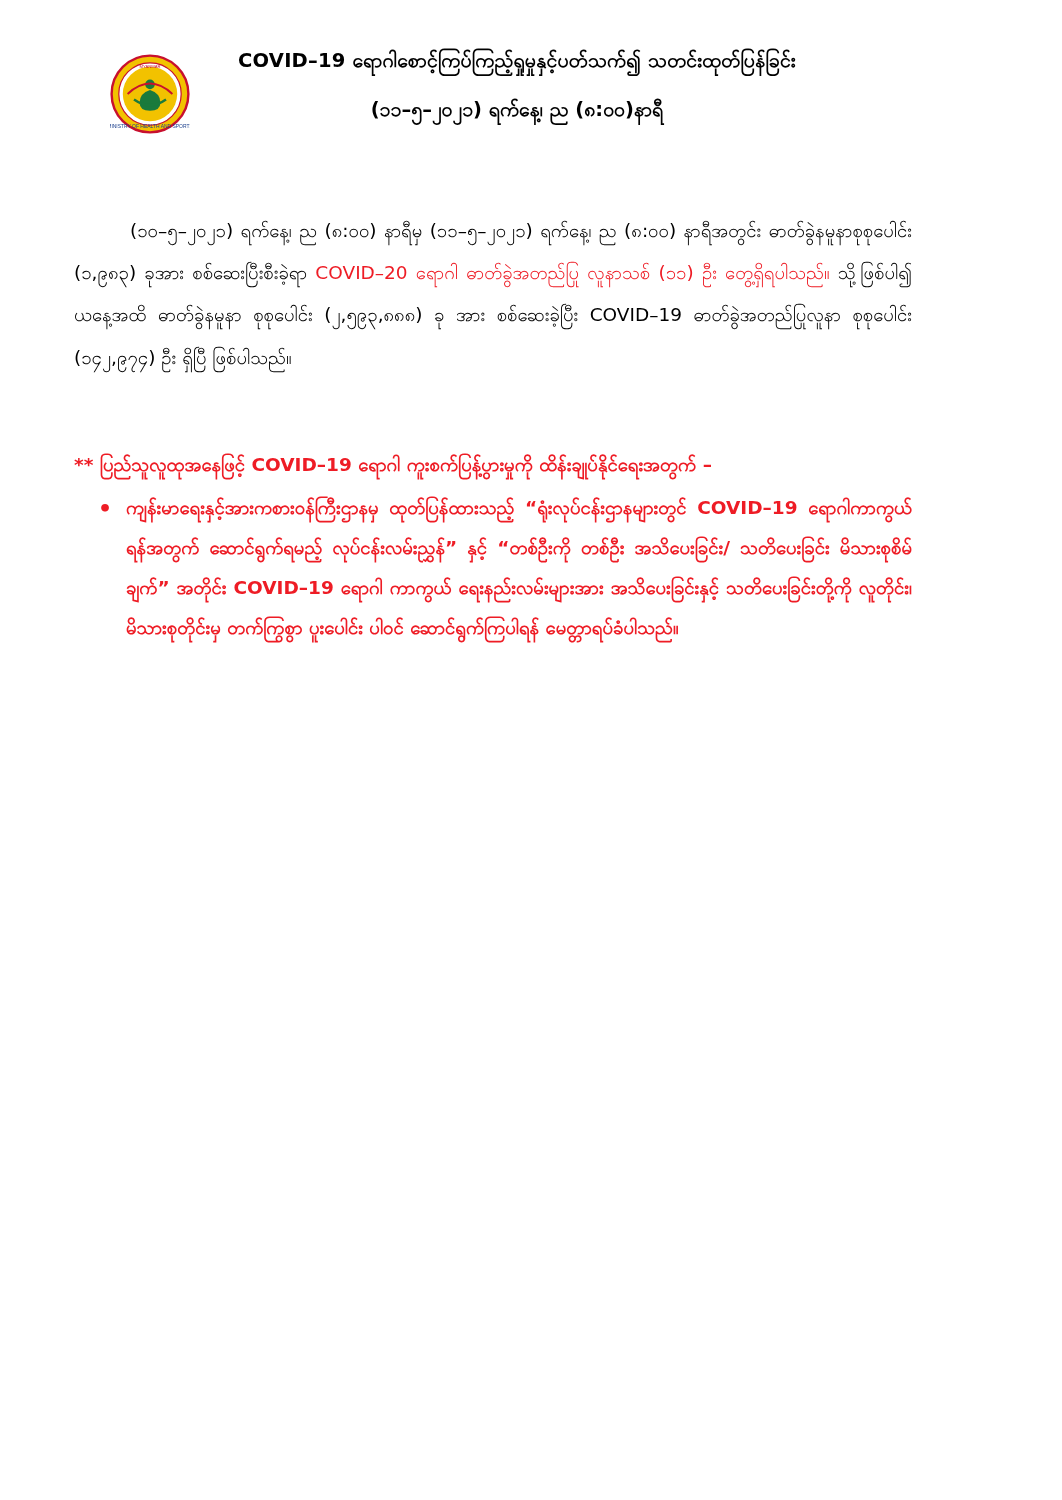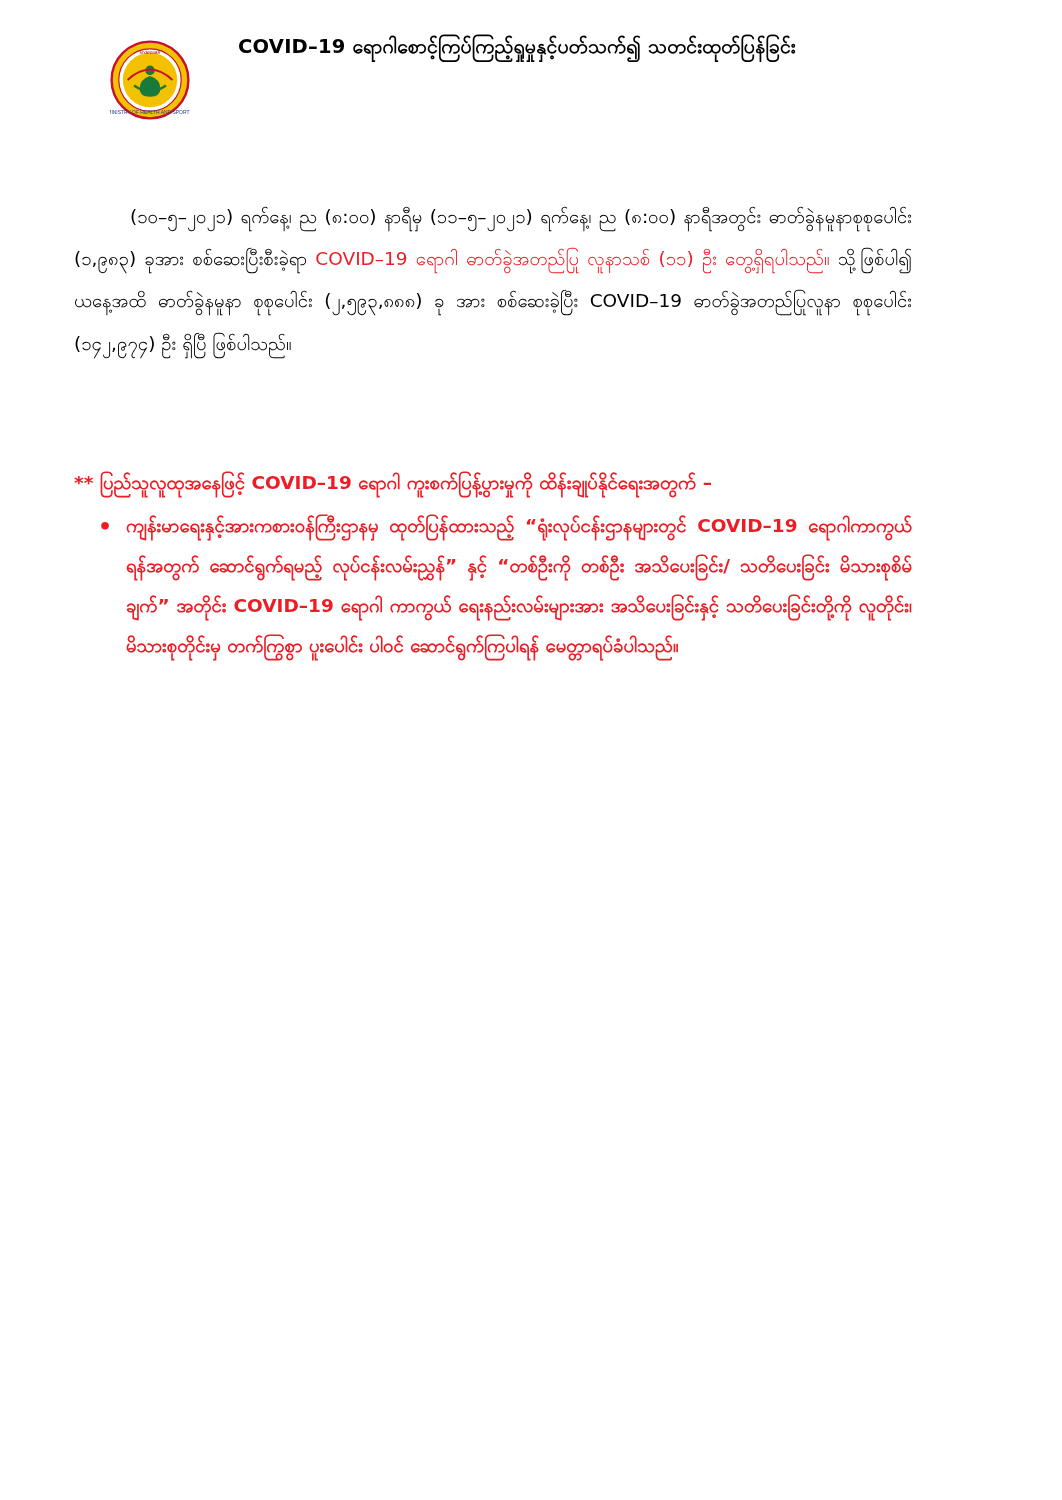--- a/index.html
+++ b/index.html
@@ -14,21 +14,21 @@
     font-family: "DejaVu Sans", "Liberation Sans", sans-serif;
     color: #000000;
     position: relative;
     overflow: hidden;
   }
   .page {
     position: relative;
     width: 984px;
     height: 1500px;
     box-sizing: border-box;
-    padding: 32px 62px 20px 62px;
+    padding: 46px 62px 20px 62px;
   }
 
   
   .header {
     position: relative;
     min-height: 120px;
   }
   .logo {
     position: absolute;
     left: 48px;
@@ -71,21 +71,21 @@
   }
   p.para.second {
     margin-top: 6px;
   }
   .red {
     color: #ee1c25;
   }
 
   
   .advisory {
-    margin-top: 100px;
+    margin-top: 68px;
     color: #ee1c25;
     padding: 0 10px 0 12px;
   }
   .advisory-heading {
     font-size: 18.5px;
     font-weight: bold;
     line-height: 1.9;
     text-align: justify;
   }
   ul.advisory-list {
@@ -130,27 +130,28 @@
         </g>
         <path d="M30 57 q20 14 40 0" stroke="#1a7a3c" stroke-width="3" fill="none"></path>
         <path d="M22 50 q28 -26 56 0" stroke="#c8102e" stroke-width="2.4" fill="none"></path>
         <text x="50" y="92" font-size="6.2" text-anchor="middle" fill="#1a3e8c" font-family="'Liberation Sans', sans-serif">MINISTRY OF HEALTH AND SPORTS</text>
         <text x="50" y="17" font-size="5.2" text-anchor="middle" fill="#c8102e" font-family="'Liberation Sans', sans-serif">MYANMAR</text>
       </svg>
     </div>
 
     <div class="header-titles">
       <div class="title-line1">COVID–19 ရောဂါစောင့်ကြပ်ကြည့်ရှုမှုနှင့်ပတ်သက်၍  သတင်းထုတ်ပြန်ခြင်း</div>
+      <div class="title-line2">(၁၁–၅–၂၀၂၁) ရက်နေ့၊ ည (၈:၀၀)နာရီ</div>
     </div>
   </div>
 
   <div class="body-block">
 
     <p class="para">
-      <span>(၁၀–၅–၂၀၂၁) ရက်နေ့၊ ည (၈:၀၀) နာရီမှ (၁၁–၅–၂၀၂၁) ရက်နေ့၊ ည (၈:၀၀) နာရီအတွင်း ဓာတ်ခွဲနမူနာစုစုပေါင်း (၁,၉၈၃) ခုအား စစ်ဆေးပြီးစီးခဲ့ရာ </span><span class="red">COVID–19 ရောဂါ ဓာတ်ခွဲအတည်ပြု လူနာသစ် (၁၁) ဦး တွေ့ရှိရပါသည်။</span><span> သို့ဖြစ်ပါ၍ ယနေ့အထိ ဓာတ်ခွဲနမူနာ စုစုပေါင်း (၂,၅၉၃,၈၈၈) ခု အား စစ်ဆေးခဲ့ပြီး COVID–19 ဓာတ်ခွဲအတည်ပြုလူနာ စုစုပေါင်း (၁၄၂,၉၇၄) ဦး ရှိပြီ ဖြစ်ပါသည်။</span>
+      <span>(၁၀–၅–၂၀၂၁) ရက်နေ့၊ ည (၈:၀၀) နာရီမှ (၁၁–၅–၂၀၂၁) ရက်နေ့၊ ည (၈:၀၀) နာရီအတွင်း ဓာတ်ခွဲနမူနာစုစုပေါင်း (၁,၉၈၃) ခုအား စစ်ဆေးပြီးစီးခဲ့ရာ </span><span class="red">COVID–20 ရောဂါ ဓာတ်ခွဲအတည်ပြု လူနာသစ် (၁၁) ဦး တွေ့ရှိရပါသည်။</span><span> သို့ဖြစ်ပါ၍ ယနေ့အထိ ဓာတ်ခွဲနမူနာ စုစုပေါင်း (၂,၅၉၃,၈၈၈) ခု အား စစ်ဆေးခဲ့ပြီး COVID–19 ဓာတ်ခွဲအတည်ပြုလူနာ စုစုပေါင်း (၁၄၂,၉၇၄) ဦး ရှိပြီ ဖြစ်ပါသည်။</span>
     </p>
 
   </div>
 
   <div class="advisory">
 
     <div class="advisory-heading">** ပြည်သူလူထုအနေဖြင့် COVID–19 ရောဂါ ကူးစက်ပြန့်ပွားမှုကို ထိန်းချုပ်နိုင်ရေးအတွက် –</div>
 
     <ul class="advisory-list">
       <li>

